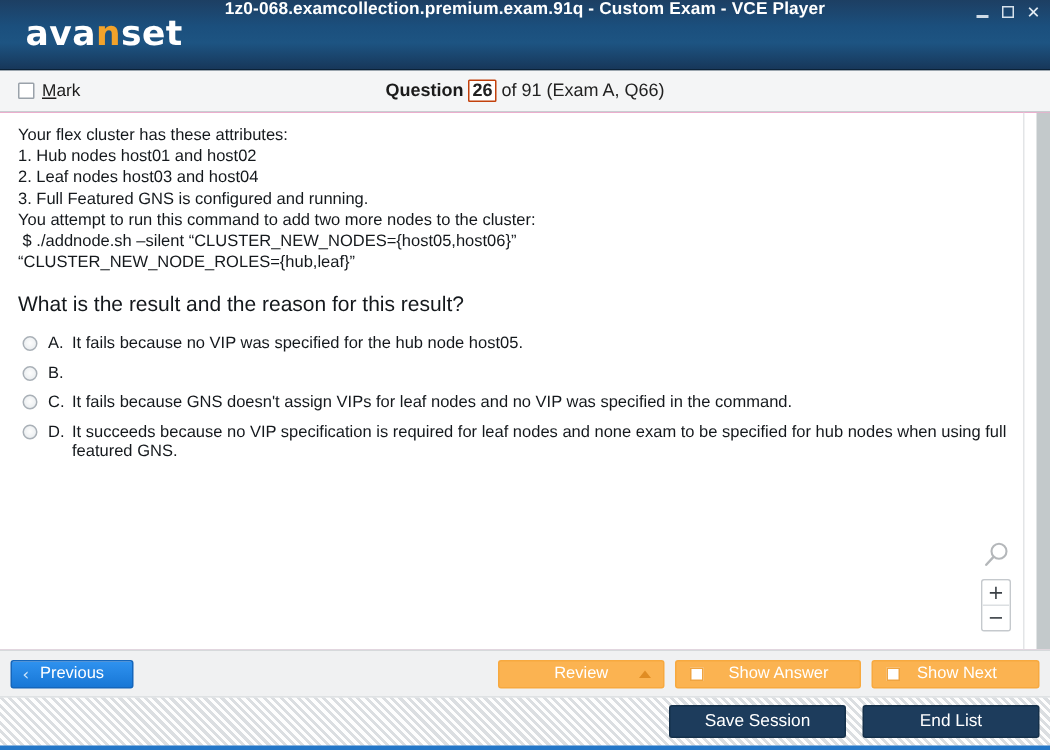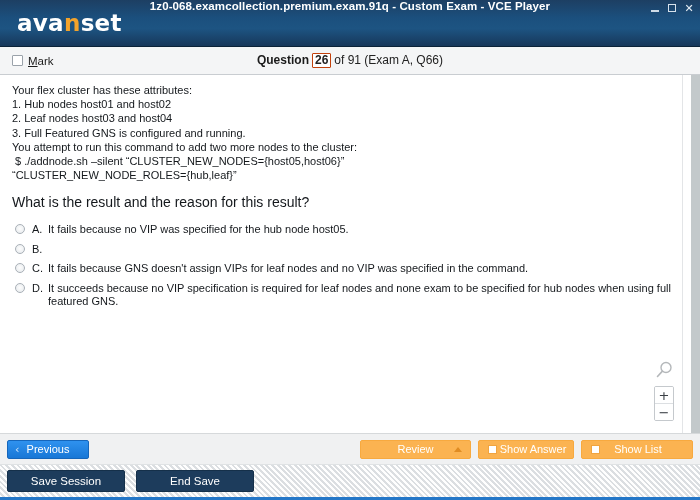--- a/index.html
+++ b/index.html
@@ -335,21 +335,21 @@
     margin-left: auto;
   }
   #review-caret {
     position: absolute;
     right: 8px;
     width: 0; height: 0;
     border-left: 4px solid transparent;
     border-right: 4px solid transparent;
     border-bottom: 5px solid #e08c23;
   }
-  #show-answer-button { width: 96px; margin-left: 7px; padding-left: 14px; }
+  #show-answer-button { width: 124px; margin-left: 7px; padding-left: 14px; }
   #show-list-button { width: 112px; margin-left: 7px; padding-left: 2px; }
   .btn-check {
     position: absolute;
     left: 9px;
     width: 9px;
     height: 9px;
     background: #ffffff;
     border: 1px solid #f0a440;
     box-sizing: border-box;
   }
@@ -359,20 +359,21 @@
     position: relative;
     flex: 0 0 32px;
     height: 32px;
     border-top: 1px solid #dfe2e4;
     border-bottom: 3px solid #2477c8;
     background-color: #eceef0;
     background-image:
       repeating-linear-gradient(45deg, rgba(255,255,255,0.95) 0 2px, rgba(205,209,213,0.55) 2px 4px);
     display: flex;
     align-items: center;
+    justify-content: flex-end;
     padding: 0 7px;
   }
   .btn-dark {
     height: 22px;
     width: 118px;
     box-sizing: border-box;
     display: inline-flex;
     align-items: center;
     justify-content: center;
     font-size: 11.5px;
@@ -495,23 +496,23 @@
       <span id="review-caret"></span>
     </div>
 
     <div class="btn btn-orange" id="show-answer-button">
       <span class="btn-check"></span>
       <span>Show Answer</span>
     </div>
 
     <div class="btn btn-orange" id="show-list-button">
       <span class="btn-check"></span>
-      <span>Show List</span>
+      <span>Show Next</span>
     </div>
 
   </div>
 
   <div id="status-bar">
     <div class="btn-dark" id="save-session-button">Save Session</div>
-    <div class="btn-dark" id="end-exam-button">End Save</div>
+    <div class="btn-dark" id="end-exam-button">End List</div>
   </div>
 
 </div>
 
 </body></html>

